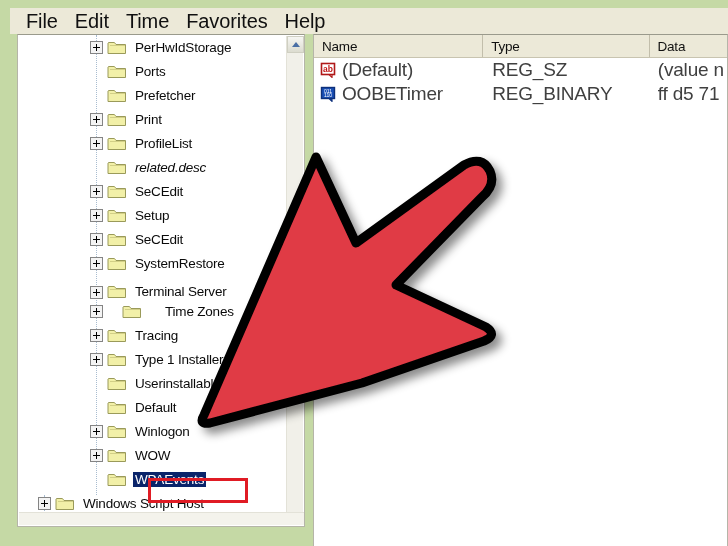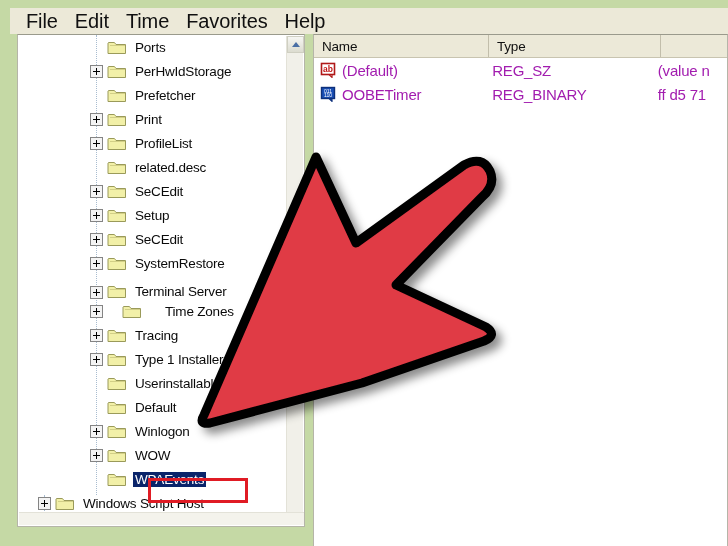--- a/index.html
+++ b/index.html
@@ -204,22 +204,22 @@
     display: flex;
     align-items: center;
   }
   .val-icon {
     flex: 0 0 18px;
     width: 18px; height: 16px;
     margin-left: 6px; margin-right: 4px;
     position: relative;
   }
   .cell {
-    font-size: 15px;
-    color: #a21caf;
+    font-size: 19px;
+    color: #404040;
     letter-spacing: -0.2px;
     white-space: nowrap;
     overflow: hidden;
   }
   .cell-name { width: 148px; }
   .cell-type { width: 172px; padding-left: 8px; }
   .cell-data { width: 80px; padding-left: 8px; }
 
   
   #red-arrow {
@@ -278,40 +278,40 @@
   <div id="window-body">
 
     <div id="tree-pane">
 
       <div id="tree-guide"></div>
       <div id="tree-guide-root"></div>
 
       <div id="tree-scroll-area">
 
       <div class="tree-row" style="padding-left: 72px;">
+            <span class="expander"></span>
+            <span class="folder-icon">
+              <svg width="20" height="15" viewBox="0 0 20 15">
+                <path d="M1 3 L1 13.5 L18.5 13.5 L18.5 4.5 L9 4.5 L7.4 2.5 L1.6 2.5 Z" fill="#f2f0a8" stroke="#9a9a5a" stroke-width="1"></path>
+                <path d="M3 5.5 L18 5.5" stroke="#c9c77f" stroke-width="0.8"></path>
+              </svg>
+            </span>
+            <span class="tree-label">PerHwIdStorage</span>
+          </div>
+          <div class="tree-row" style="padding-left: 72px;">
             <span class="expander leaf"></span>
             <span class="folder-icon">
               <svg width="20" height="15" viewBox="0 0 20 15">
                 <path d="M1 3 L1 13.5 L18.5 13.5 L18.5 4.5 L9 4.5 L7.4 2.5 L1.6 2.5 Z" fill="#f2f0a8" stroke="#9a9a5a" stroke-width="1"></path>
                 <path d="M3 5.5 L18 5.5" stroke="#c9c77f" stroke-width="0.8"></path>
               </svg>
             </span>
             <span class="tree-label">Ports</span>
           </div>
           <div class="tree-row" style="padding-left: 72px;">
-            <span class="expander"></span>
-            <span class="folder-icon">
-              <svg width="20" height="15" viewBox="0 0 20 15">
-                <path d="M1 3 L1 13.5 L18.5 13.5 L18.5 4.5 L9 4.5 L7.4 2.5 L1.6 2.5 Z" fill="#f2f0a8" stroke="#9a9a5a" stroke-width="1"></path>
-                <path d="M3 5.5 L18 5.5" stroke="#c9c77f" stroke-width="0.8"></path>
-              </svg>
-            </span>
-            <span class="tree-label">PerHwIdStorage</span>
-          </div>
-          <div class="tree-row" style="padding-left: 72px;">
             <span class="expander leaf"></span>
             <span class="folder-icon">
               <svg width="20" height="15" viewBox="0 0 20 15">
                 <path d="M1 3 L1 13.5 L18.5 13.5 L18.5 4.5 L9 4.5 L7.4 2.5 L1.6 2.5 Z" fill="#f2f0a8" stroke="#9a9a5a" stroke-width="1"></path>
                 <path d="M3 5.5 L18 5.5" stroke="#c9c77f" stroke-width="0.8"></path>
               </svg>
             </span>
             <span class="tree-label">Prefetcher</span>
           </div>
           <div class="tree-row" style="padding-left: 72px;">
@@ -327,21 +327,21 @@
           <div class="tree-row" style="padding-left: 72px;">
             <span class="expander"></span>
             <span class="folder-icon">
               <svg width="20" height="15" viewBox="0 0 20 15">
                 <path d="M1 3 L1 13.5 L18.5 13.5 L18.5 4.5 L9 4.5 L7.4 2.5 L1.6 2.5 Z" fill="#f2f0a8" stroke="#9a9a5a" stroke-width="1"></path>
                 <path d="M3 5.5 L18 5.5" stroke="#c9c77f" stroke-width="0.8"></path>
               </svg>
             </span>
             <span class="tree-label">ProfileList</span>
           </div>
-          <div class="tree-row" style="padding-left: 72px;">
+          <div class="tree-row" style="padding-left: 72px; font-style: italic;">
             <span class="expander leaf"></span>
             <span class="folder-icon">
               <svg width="20" height="15" viewBox="0 0 20 15">
                 <path d="M1 3 L1 13.5 L18.5 13.5 L18.5 4.5 L9 4.5 L7.4 2.5 L1.6 2.5 Z" fill="#f2f0a8" stroke="#9a9a5a" stroke-width="1"></path>
                 <path d="M3 5.5 L18 5.5" stroke="#c9c77f" stroke-width="0.8"></path>
               </svg>
             </span>
             <span class="tree-label">related.desc</span>
           </div>
           <div class="tree-row" style="padding-left: 72px;">
@@ -494,20 +494,21 @@
         </div>
       </div>
 
       <div id="tree-hscroll"></div>
     </div>
 
     <div id="list-pane">
       <div id="list-header">
         <div class="col-head col-name">Name</div>
         <div class="col-head col-type">Type</div>
+        <div class="col-head col-data">Data</div>
       </div>
       <div id="list-rows">
 
       <div class="list-row">
             <span class="val-icon"><svg width="18" height="16" viewBox="0 0 18 16">
                 <rect x="1.5" y="1.5" width="13" height="11" fill="#ffffff" stroke="#b01818" stroke-width="1.6"></rect>
                 <text x="8" y="10.3" font-family="Liberation Sans, sans-serif" font-size="8.5" font-weight="bold" fill="#c01414" text-anchor="middle">ab</text>
                 <path d="M9 12.5 L12 12.5 L12 15.4 Z" fill="#ffffff" stroke="#b01818" stroke-width="1.2"></path>
               </svg></span>
             <span class="cell cell-name">(Default)</span>

